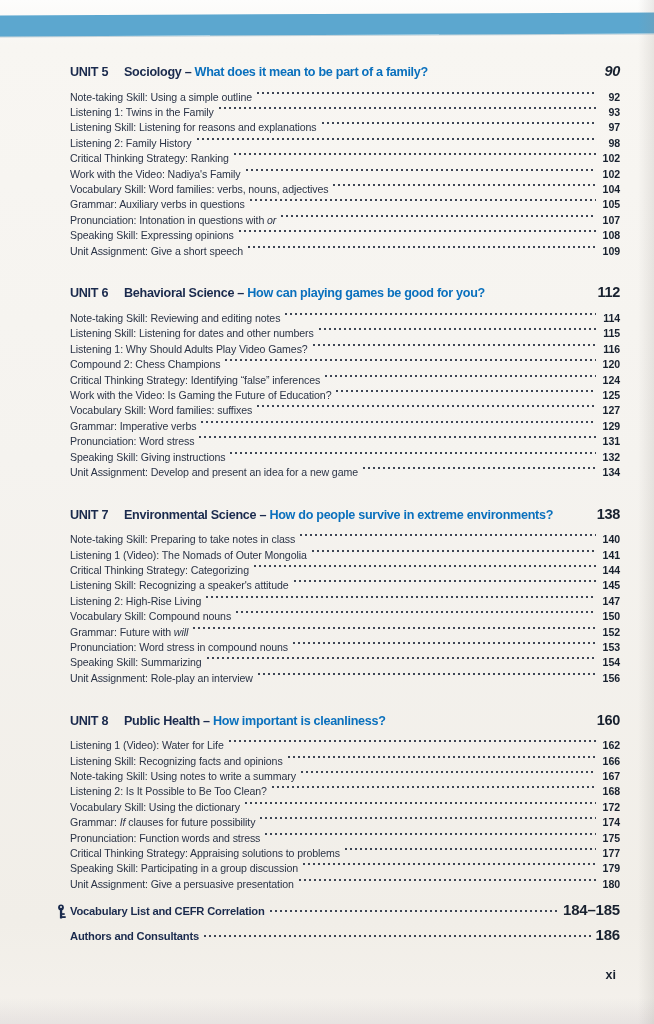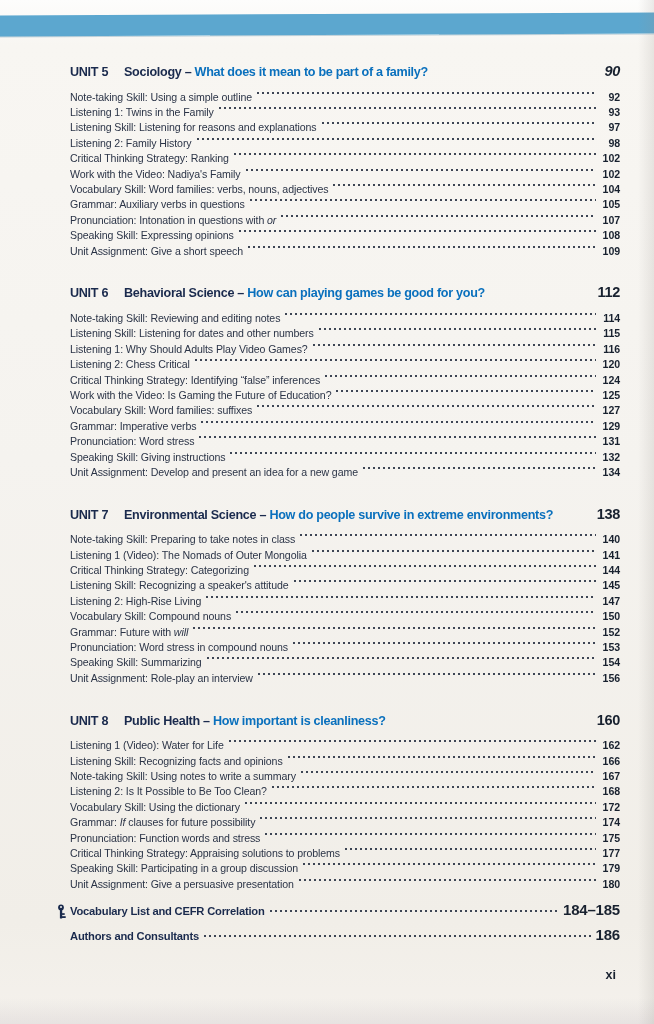--- a/index.html
+++ b/index.html
@@ -152,21 +152,21 @@
             <span class="entry-label" style="color: rgb(43, 52, 71);">Listening Skill: Listening for dates and other numbers</span>
             <span class="leader"></span>
             <span class="entry-page" style="color: rgb(24, 33, 47);">115</span>
           </div>
           <div class="entry">
             <span class="entry-label" style="color: rgb(43, 52, 71);">Listening 1: Why Should Adults Play Video Games?</span>
             <span class="leader"></span>
             <span class="entry-page" style="color: rgb(24, 33, 47);">116</span>
           </div>
           <div class="entry">
-            <span class="entry-label" style="color: rgb(43, 52, 71);">Listening 2: Chess Critical</span>
+            <span class="entry-label" style="color: rgb(43, 52, 71);">Compound 2: Chess Champions</span>
             <span class="leader"></span>
             <span class="entry-page" style="color: rgb(24, 33, 47);">120</span>
           </div>
           <div class="entry">
             <span class="entry-label" style="color: rgb(43, 52, 71);">Critical Thinking Strategy: Identifying “false” inferences</span>
             <span class="leader"></span>
             <span class="entry-page" style="color: rgb(24, 33, 47);">124</span>
           </div>
           <div class="entry">
             <span class="entry-label" style="color: rgb(43, 52, 71);">Work with the Video: Is Gaming the Future of Education?</span>

